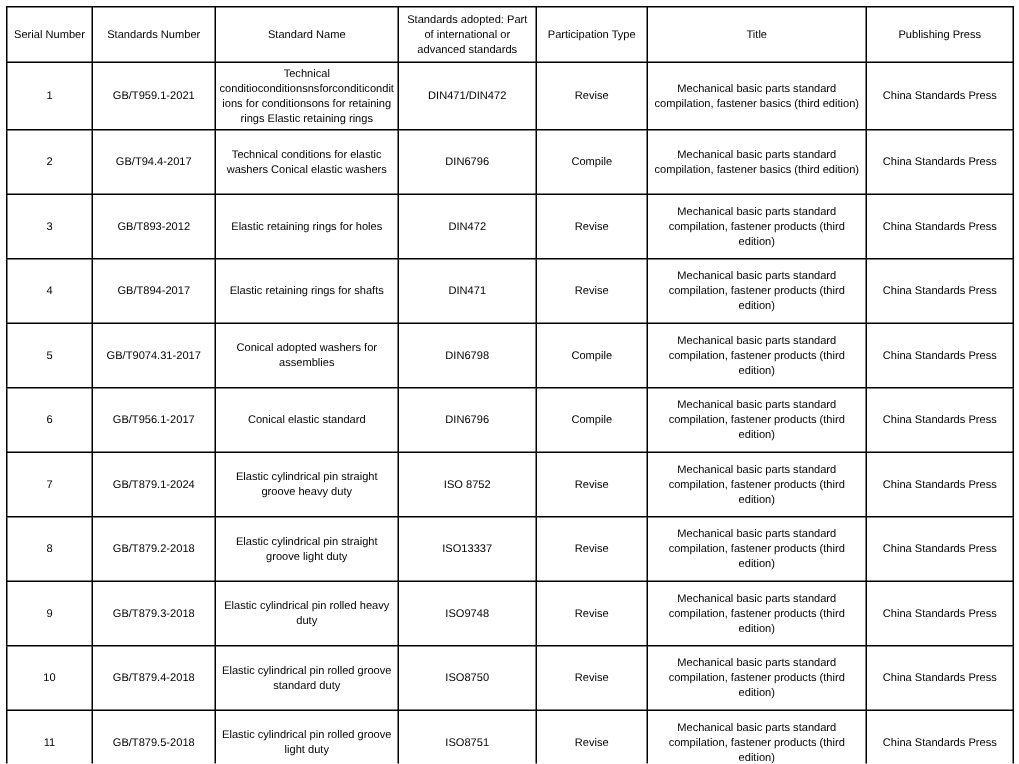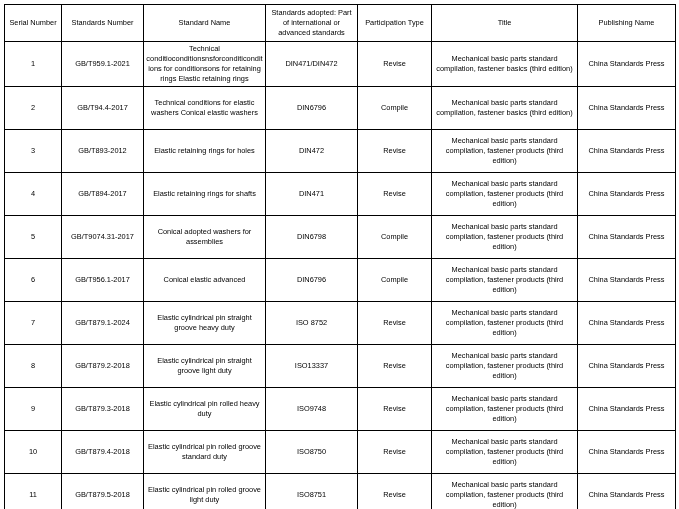--- a/index.html
+++ b/index.html
@@ -64,21 +64,21 @@
       <col class="c-pub">
     </colgroup>
     <thead>
       <tr>
         <th>Serial Number</th>
         <th>Standards Number</th>
         <th>Standard Name</th>
         <th>Standards adopted: Part of international or advanced standards</th>
         <th>Participation Type</th>
         <th>Title</th>
-        <th>Publishing Name</th>
+        <th>Publishing Press</th>
       </tr>
     </thead>
     <tbody id="tbody">
         <tr class="row-tall">
           <td>1</td>
           <td>GB/T959.1-2021</td>
           <td>Technical conditioconditionsnsforconditiconditions for conditionsons for retaining rings Elastic retaining rings</td>
           <td>DIN471/DIN472</td>
           <td>Revise</td>
           <td>Mechanical basic parts standard compilation, fastener basics (third edition)</td>
@@ -116,21 +116,21 @@
           <td>GB/T9074.31-2017</td>
           <td>Conical adopted washers for assemblies</td>
           <td>DIN6798</td>
           <td>Compile</td>
           <td>Mechanical basic parts standard compilation, fastener products (third edition)</td>
           <td>China Standards Press</td>
         </tr>
         <tr class="row-tall">
           <td>6</td>
           <td>GB/T956.1-2017</td>
-          <td>Conical elastic advanced</td>
+          <td>Conical elastic standard</td>
           <td>DIN6796</td>
           <td>Compile</td>
           <td>Mechanical basic parts standard compilation, fastener products (third edition)</td>
           <td>China Standards Press</td>
         </tr>
         <tr class="row-tall">
           <td>7</td>
           <td>GB/T879.1-2024</td>
           <td>Elastic cylindrical pin straight groove heavy duty</td>
           <td>ISO 8752</td>

